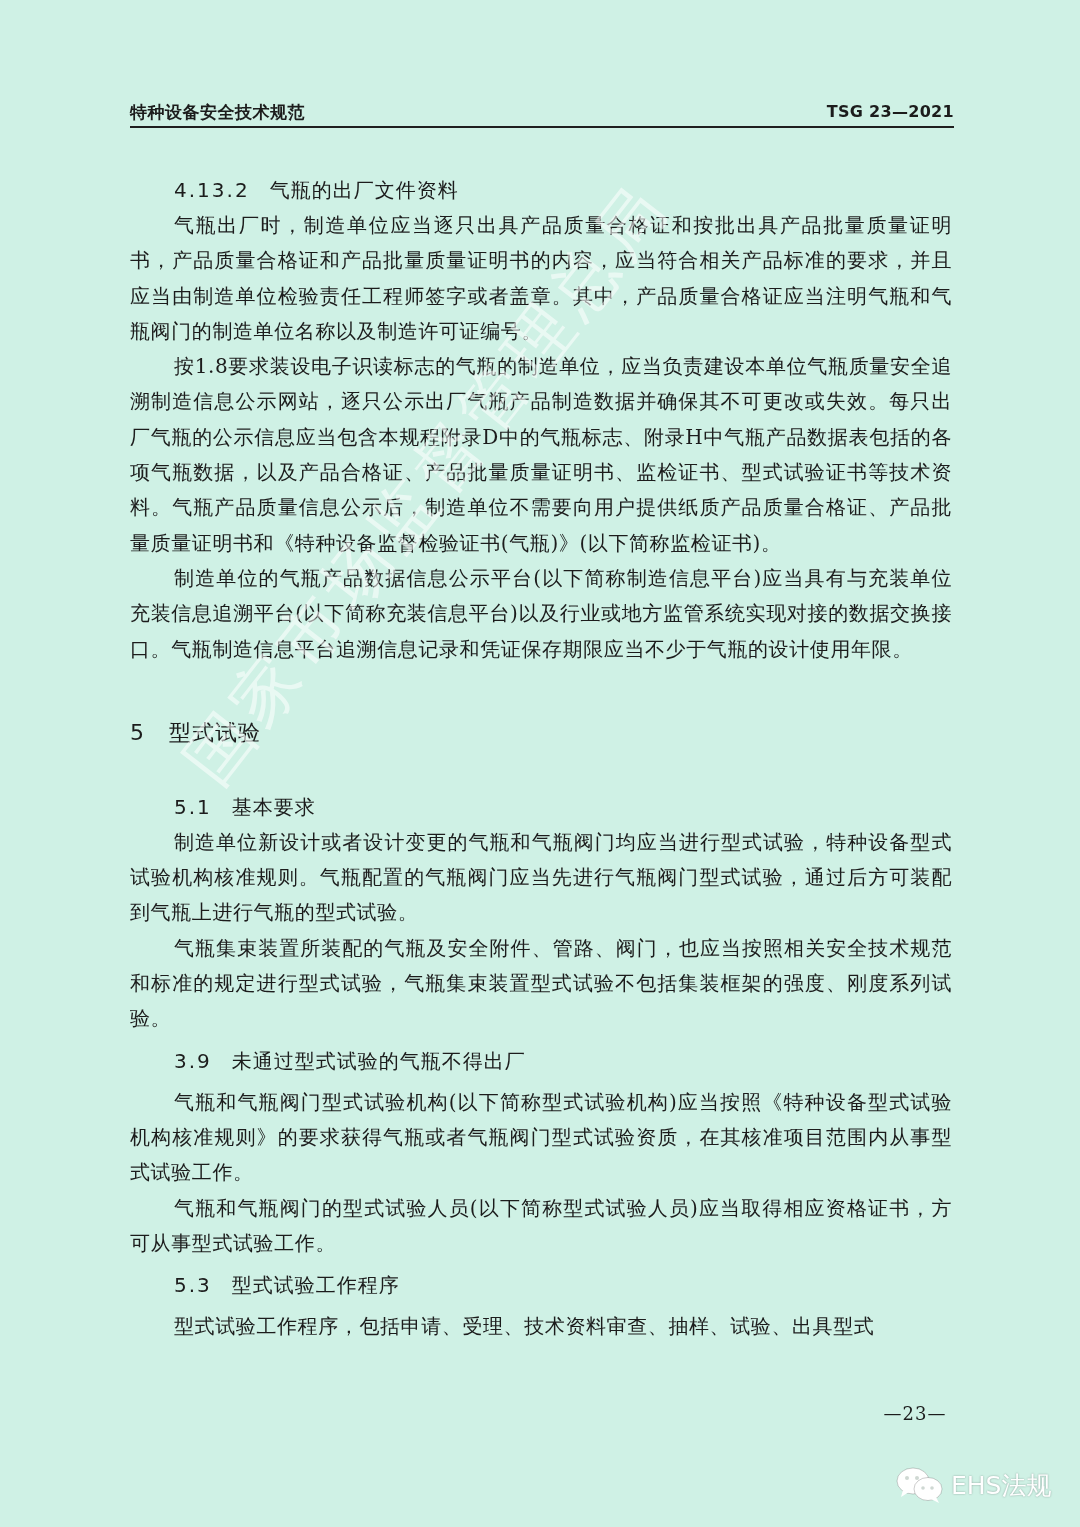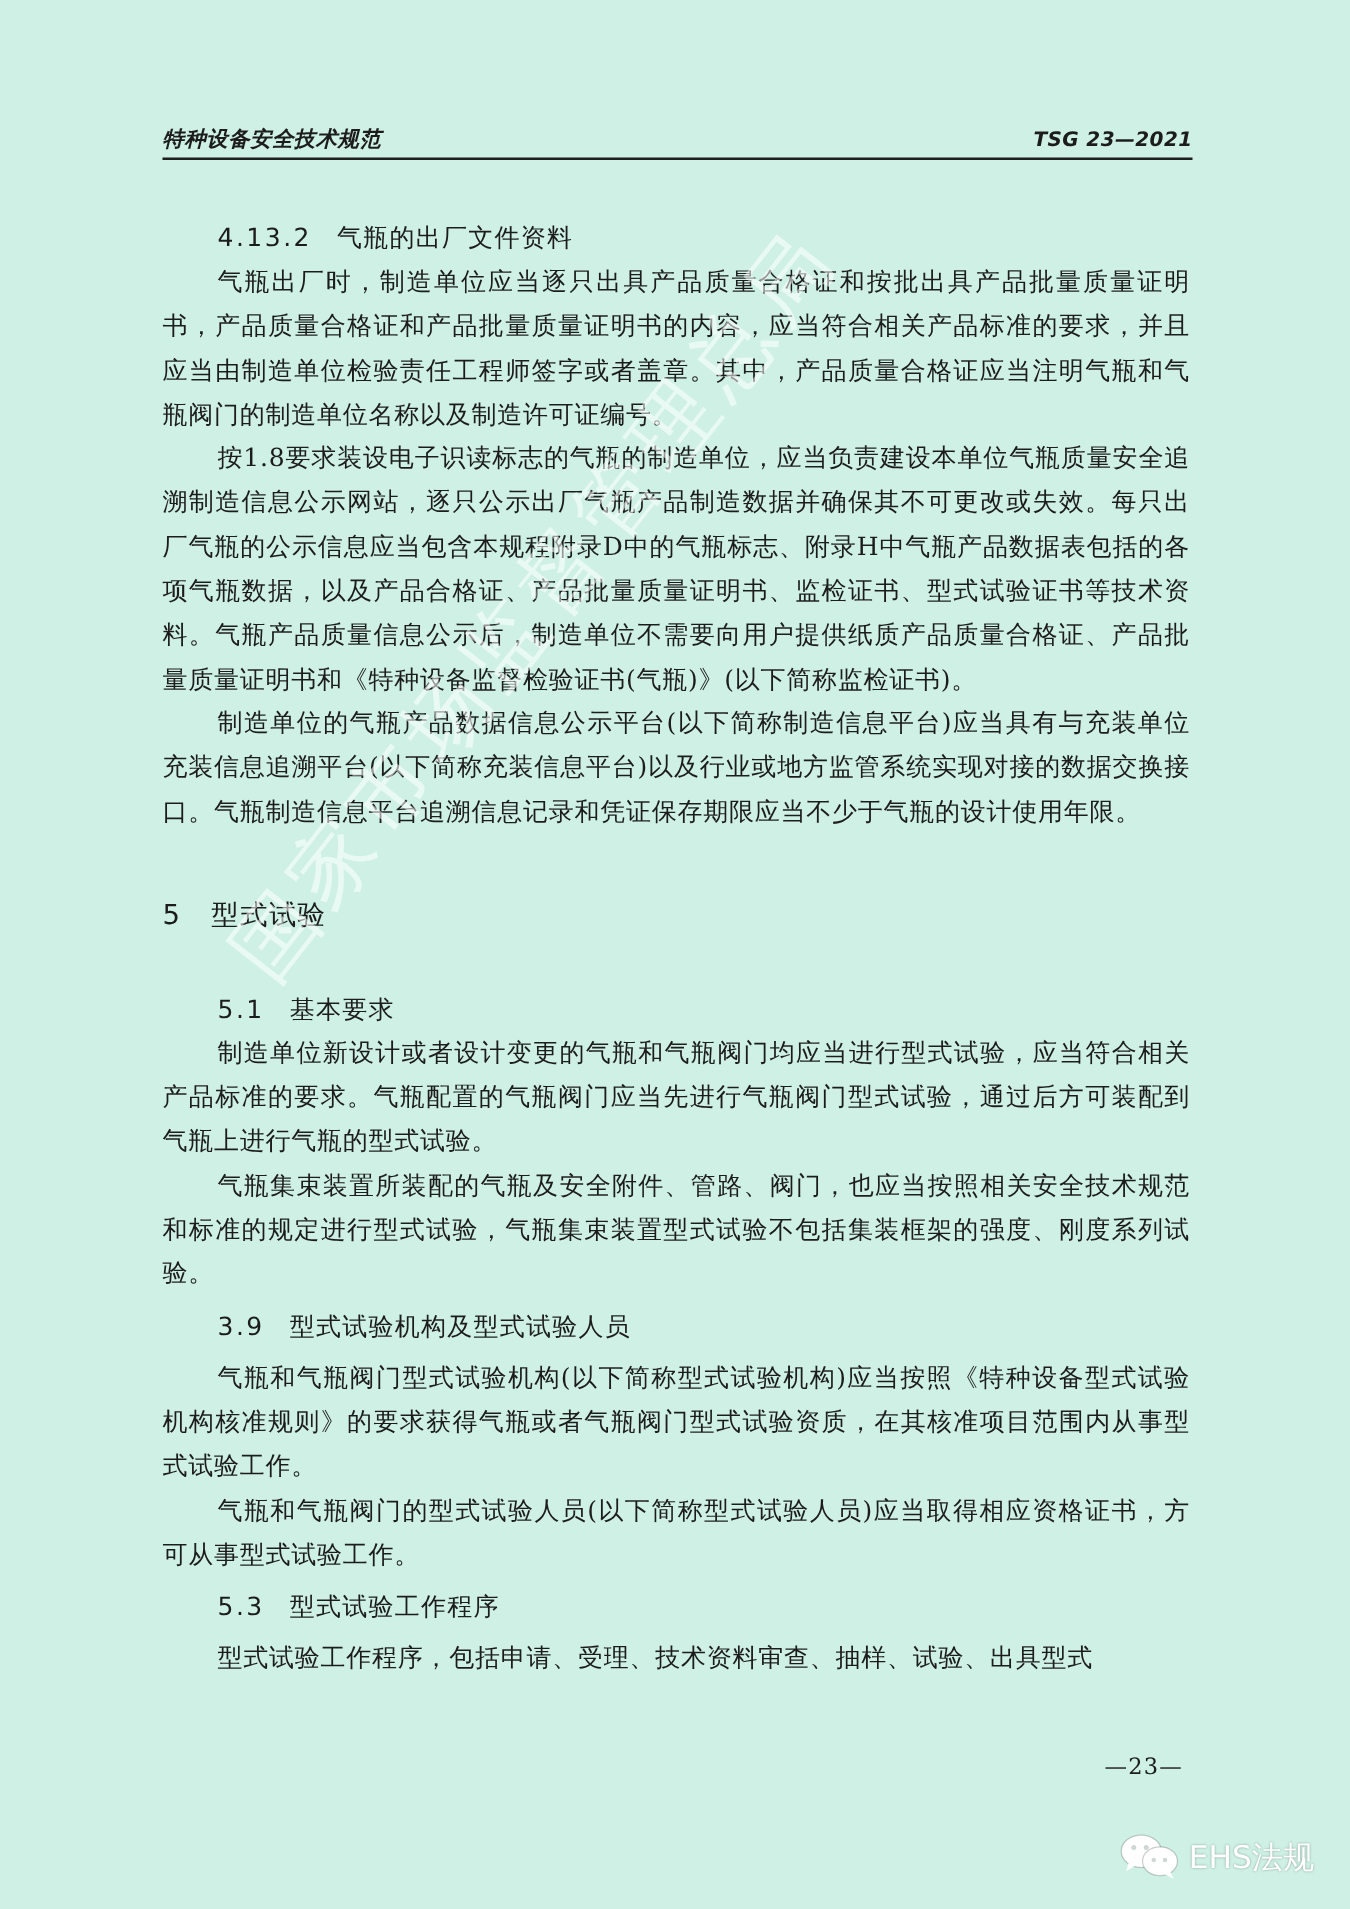--- a/index.html
+++ b/index.html
@@ -25,21 +25,20 @@
       display: flex;
       justify-content: space-between;
       align-items: flex-end;
       font-family: "DejaVu Sans", "Liberation Sans", sans-serif;
       font-weight: bold;
       font-size: 17px;
       line-height: 24px;
       padding-bottom: 2px;
       box-sizing: border-box;
       letter-spacing: 0.5px;
-      font-style: italic;
     }
     .running-header .doc-code {
       letter-spacing: 0.3px;
       font-size: 16px;
     }
     .content {
       position: absolute;
       left: 130px;
       top: 160px;
       width: 822px;
@@ -143,26 +142,26 @@
   <p class="para">按1.8要求装设电子识读标志的气瓶的制造单位，应当负责建设本单位气瓶质量安全追溯制造信息公示网站，逐只公示出厂气瓶产品制造数据并确保其不可更改或失效。每只出厂气瓶的公示信息应当包含本规程附录D中的气瓶标志、附录H中气瓶产品数据表包括的各项气瓶数据，以及产品合格证、产品批量质量证明书、监检证书、型式试验证书等技术资料。气瓶产品质量信息公示后，制造单位不需要向用户提供纸质产品质量合格证、产品批量质量证明书和《特种设备监督检验证书(气瓶)》(以下简称监检证书)。</p>
   <p class="para">制造单位的气瓶产品数据信息公示平台(以下简称制造信息平台)应当具有与充装单位充装信息追溯平台(以下简称充装信息平台)以及行业或地方监管系统实现对接的数据交换接口。气瓶制造信息平台追溯信息记录和凭证保存期限应当不少于气瓶的设计使用年限。</p>
 
   <div class="h1">
     <span class="num">5</span><span>型式试验</span>
   </div>
 
   <div class="h3">
     <span class="num">5.1</span><span>基本要求</span>
   </div>
-  <p class="para">制造单位新设计或者设计变更的气瓶和气瓶阀门均应当进行型式试验，应当符合相关产品标准的要求。气瓶配置的气瓶阀门应当先进行气瓶阀门型式试验，通过后方可装配到气瓶上进行气瓶的型式试验。</p>
+  <p class="para">制造单位新设计或者设计变更的气瓶和气瓶阀门均应当进行型式试验，特种设备型式试验机构核准规则。气瓶配置的气瓶阀门应当先进行气瓶阀门型式试验，通过后方可装配到气瓶上进行气瓶的型式试验。</p>
   <p class="para">气瓶集束装置所装配的气瓶及安全附件、管路、阀门，也应当按照相关安全技术规范和标准的规定进行型式试验，气瓶集束装置型式试验不包括集装框架的强度、刚度系列试验。</p>
 
   <div class="gap-s"></div>
   <div class="h3">
-    <span class="num">3.9</span><span>型式试验机构及型式试验人员</span>
+    <span class="num">3.9</span><span>未通过型式试验的气瓶不得出厂</span>
   </div>
   <div class="gap-s"></div>
   <p class="para">气瓶和气瓶阀门型式试验机构(以下简称型式试验机构)应当按照《特种设备型式试验机构核准规则》的要求获得气瓶或者气瓶阀门型式试验资质，在其核准项目范围内从事型式试验工作。</p>
   <p class="para">气瓶和气瓶阀门的型式试验人员(以下简称型式试验人员)应当取得相应资格证书，方可从事型式试验工作。</p>
 
   <div class="gap-s"></div>
   <div class="h3">
     <span class="num">5.3</span><span>型式试验工作程序</span>
   </div>
   <div class="gap-s"></div>

